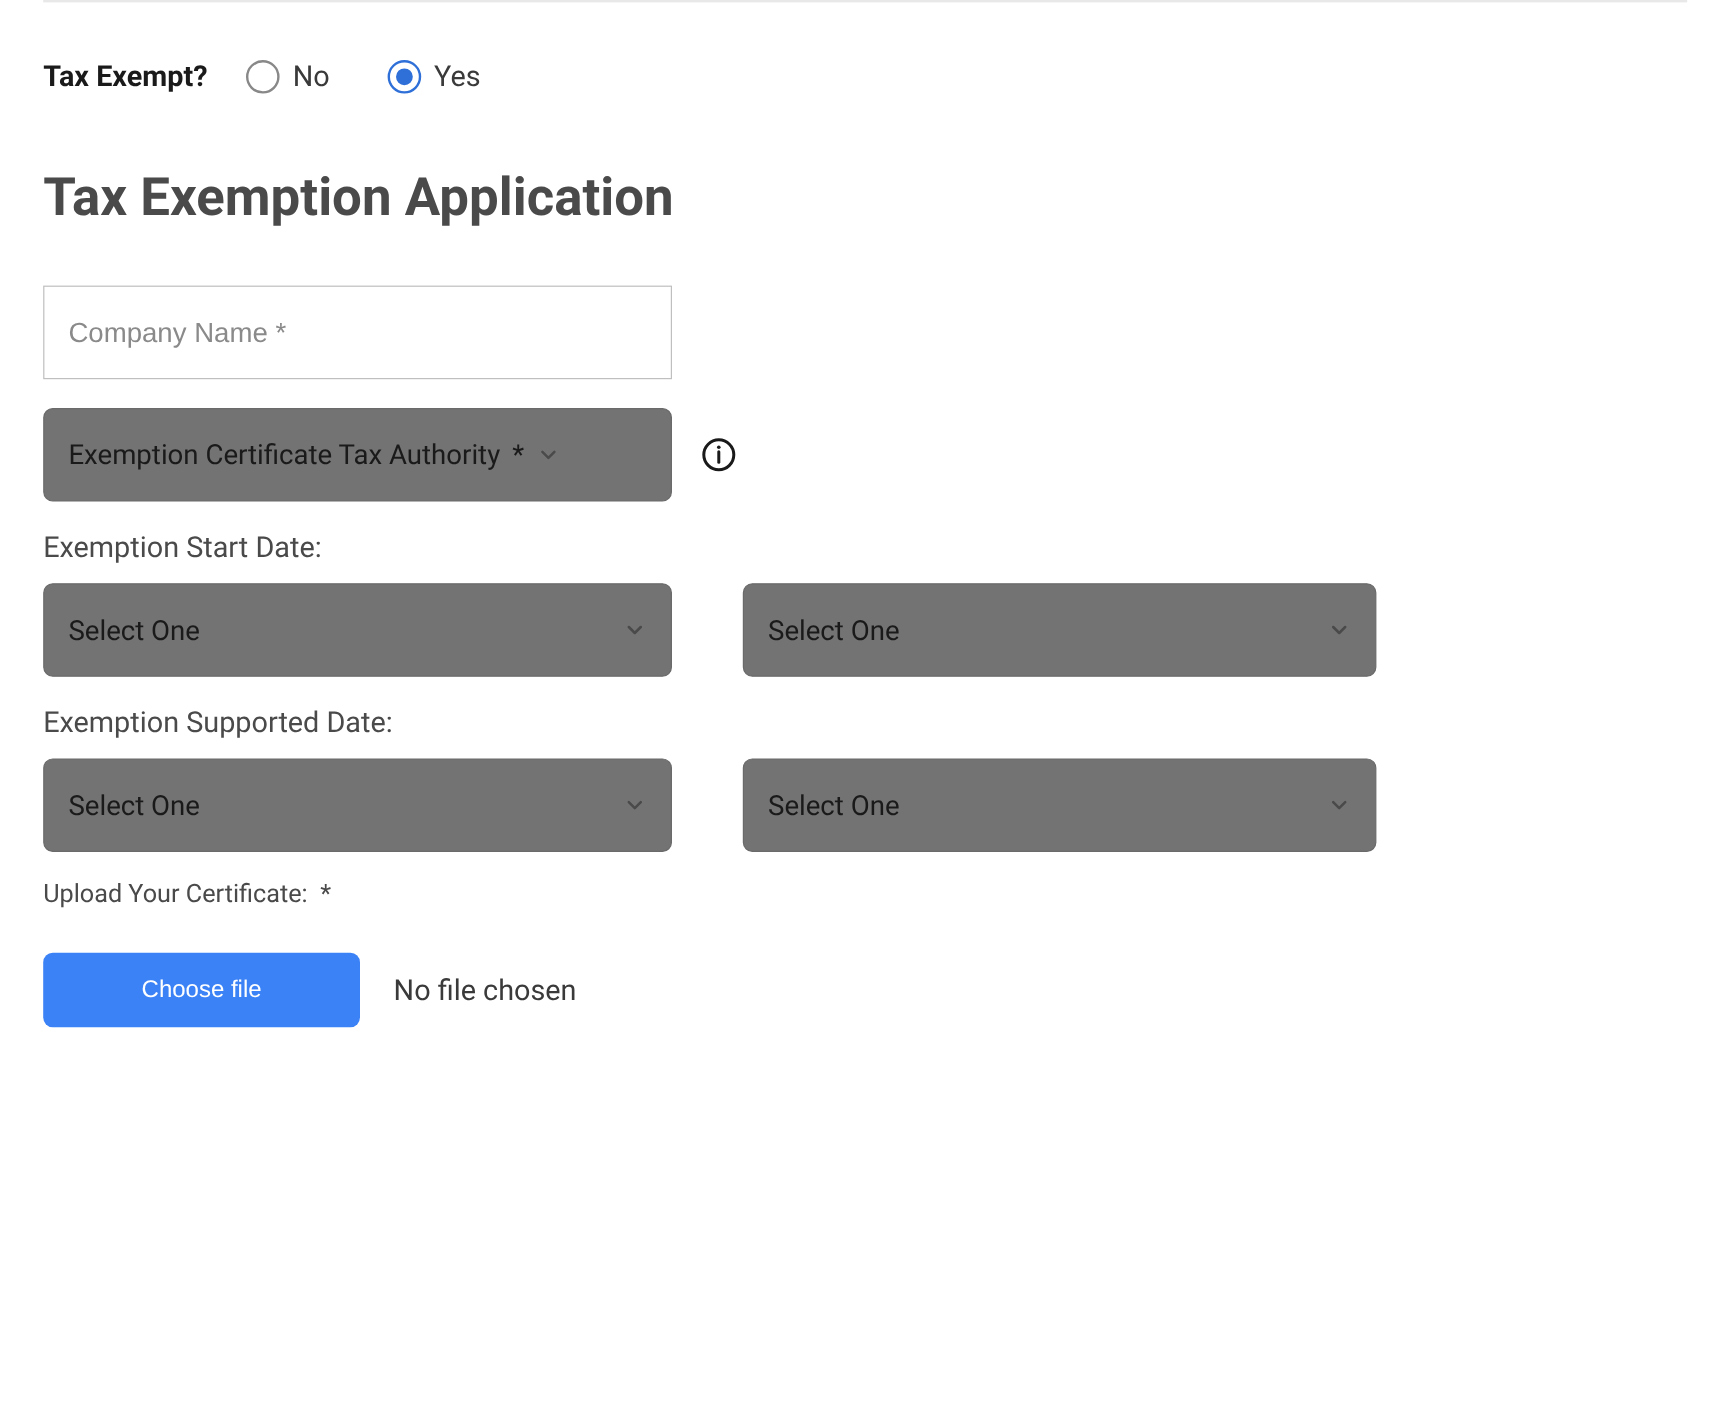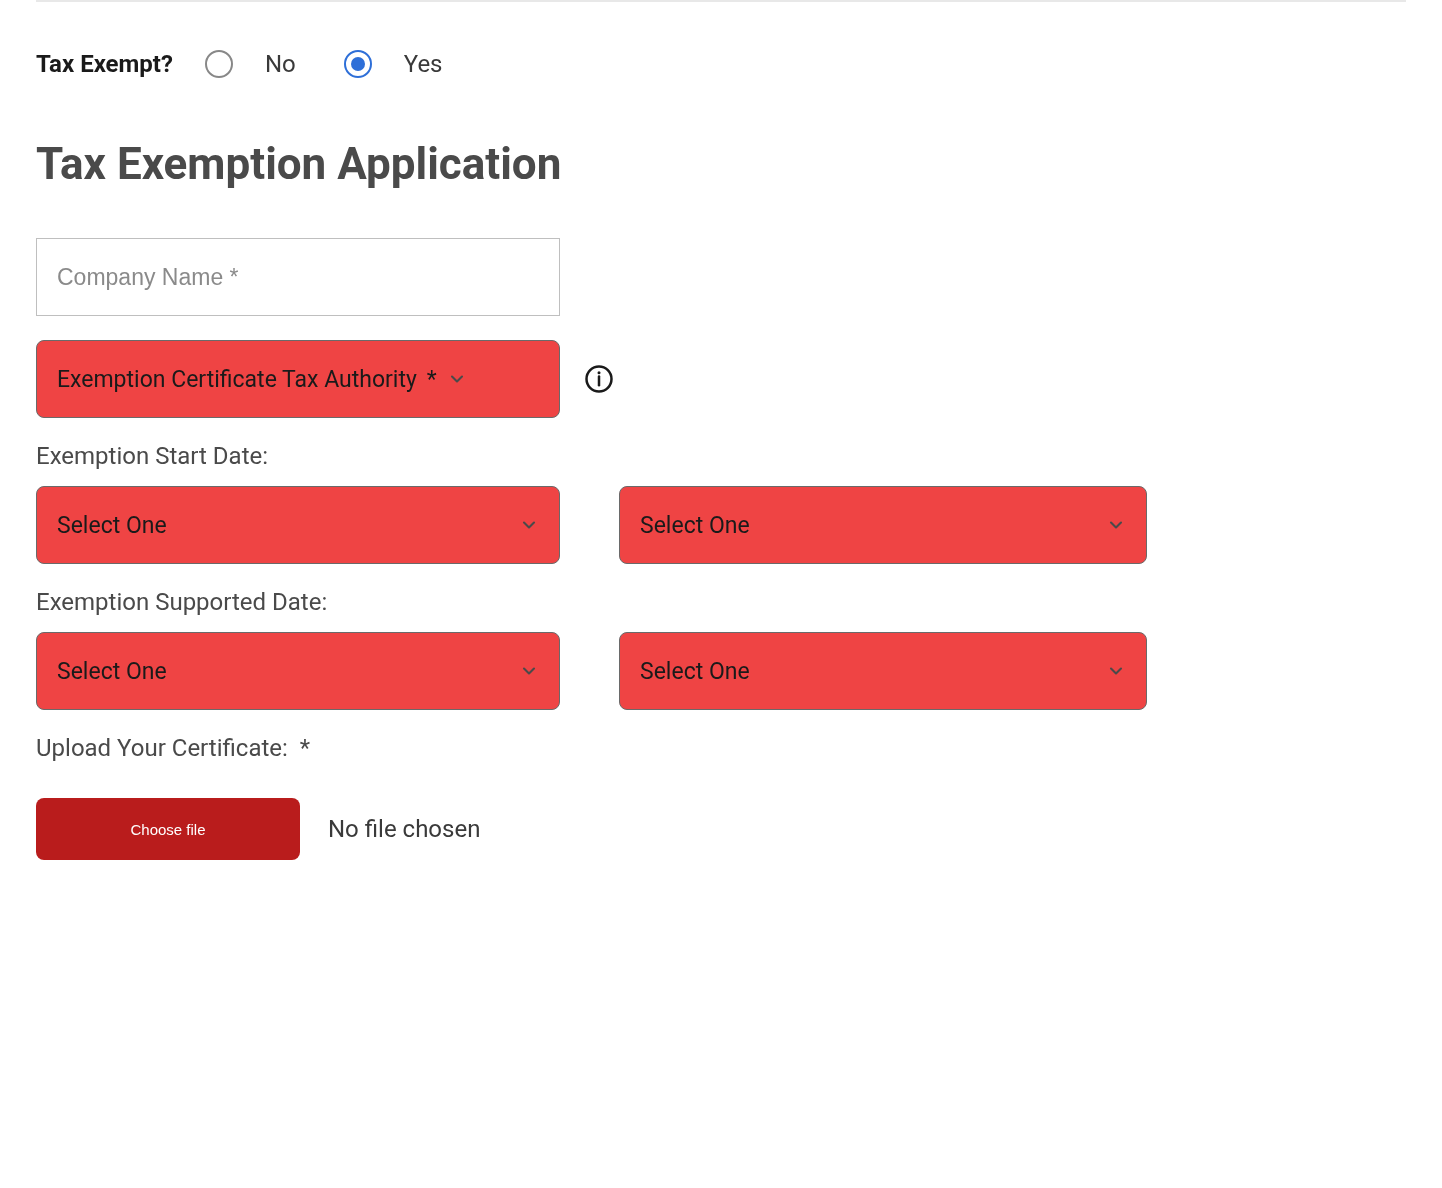--- a/index.html
+++ b/index.html
@@ -29,21 +29,21 @@
     }
     .radio-question {
       font-size: 24px;
       font-weight: 700;
       color: #1a1a1a;
       margin-right: 8px;
     }
     .radio-group {
       display: flex;
       align-items: flex-start;
-      gap: 32px;
+      gap: 11px;
       margin-right: 24px;
     }
     .radio {
       width: 28px;
       height: 28px;
       border-radius: 50%;
       border: 2.5px solid #888;
       display: flex;
       align-items: center;
       justify-content: center;
@@ -91,21 +91,21 @@
     }
     .select-box {
       height: 78px;
       border: 1px solid #6a6a6a;
       border-radius: 8px;
       display: flex;
       align-items: center;
       justify-content: space-between;
       padding: 0 20px;
       cursor: pointer;
-      background: #ef4444;
+      background: #737373;
     }
     .select-box.w-524 {
       width: 524px;
     }
     .select-box.w-528 {
       width: 528px;
     }
     .select-text {
       font-size: 23px;
       color: #1a1a1a;
@@ -142,40 +142,40 @@
       color: #4a4a4a;
       margin-bottom: 16px;
       margin-top: 20px;
     }
     .select-row {
       display: flex;
       gap: 59px;
       margin-bottom: 24px;
     }
     .upload-label {
-      font-size: 24px;
+      font-size: 21px;
       font-weight: 400;
       color: #4a4a4a;
       margin-top: 20px;
       margin-bottom: 36px;
     }
     .upload-row {
       display: flex;
       align-items: center;
       gap: 28px;
       margin-bottom: 48px;
     }
     .choose-file-btn {
       width: 264px;
       height: 62px;
-      background: #b91c1c;
+      background: #3b82f6;
       border: none;
       border-radius: 8px;
       color: #fff;
-      font-size: 15px;
+      font-size: 20px;
       font-weight: 400;
       cursor: pointer;
     }
     .file-status {
       font-size: 24px;
       color: #3a3a3a;
     }
     .supported-types {
       font-size: 23px;
       font-style: italic;

